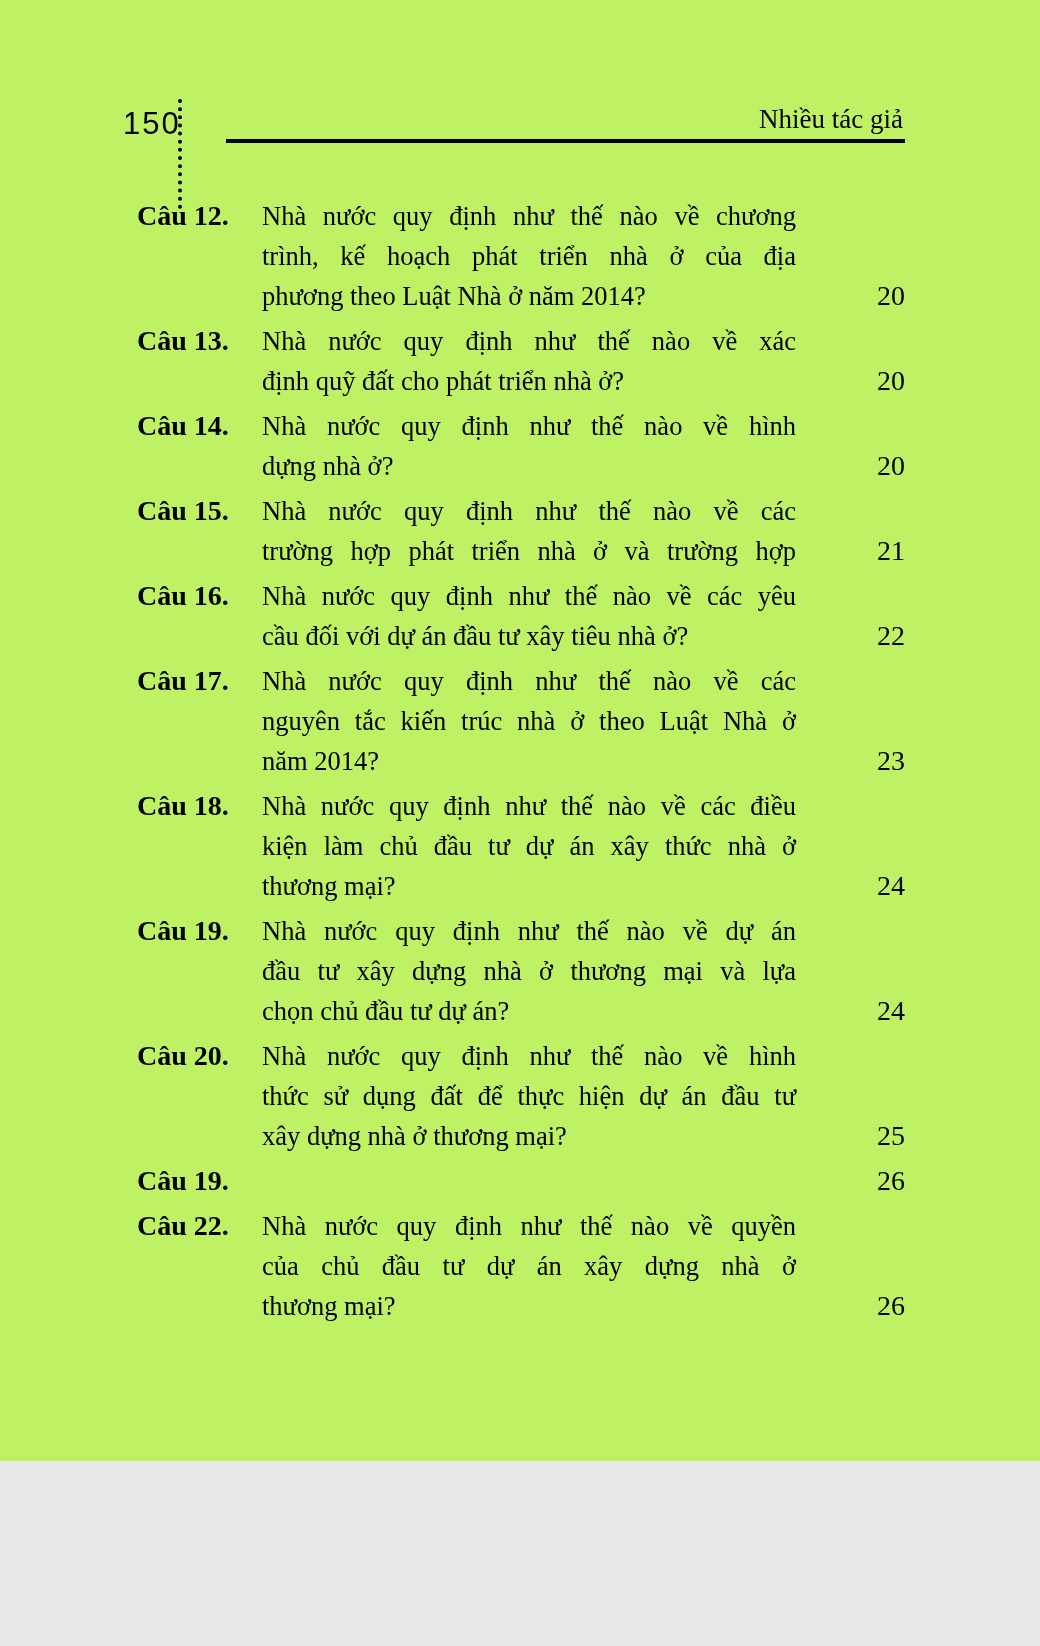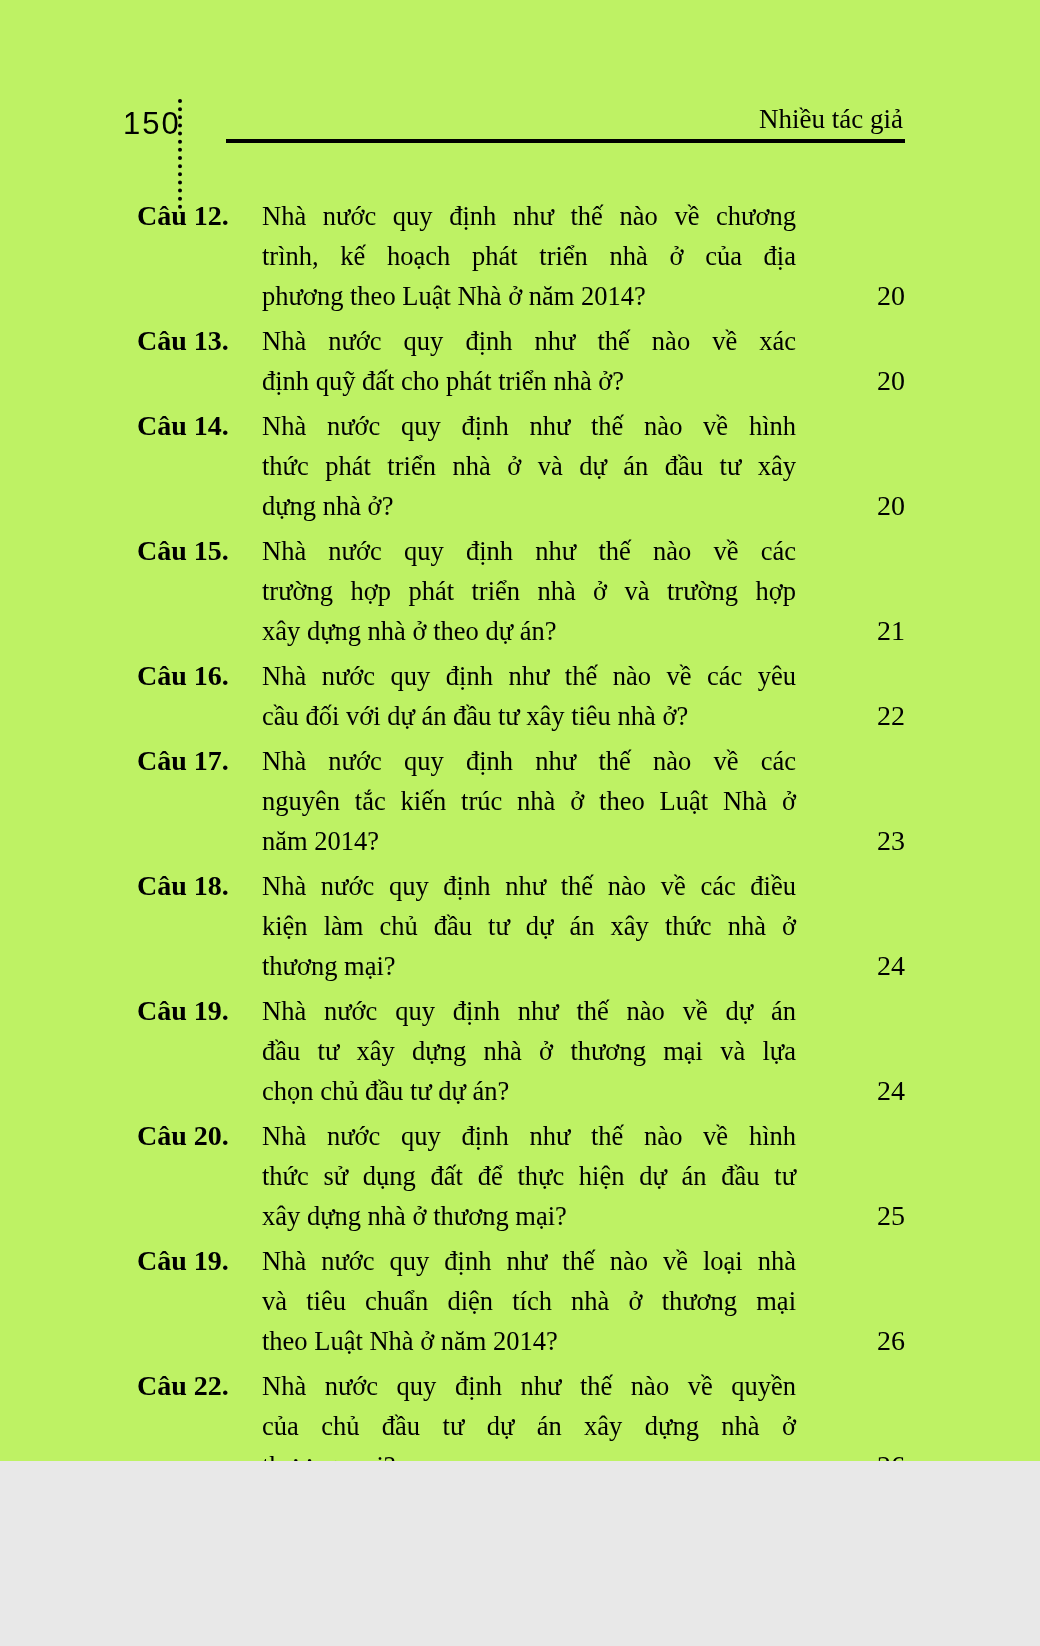--- a/index.html
+++ b/index.html
@@ -123,32 +123,30 @@
           <div class="toc-line">Nhà nước quy định như thế nào về xác</div>
           <div class="toc-line last">định quỹ đất cho phát triển nhà ở?</div>
         </div>
       <div class="entry-page">20</div>
     </div>
 
     <div class="entry">
       <div class="entry-label">Câu 14.</div>
       <div class="entry-text">
           <div class="toc-line">Nhà nước quy định như thế nào về hình</div>
-          <div class="toc-line">thức phát triển nhà ở và dự án đầu tư xây</div>
           <div class="toc-line last">dựng nhà ở?</div>
         </div>
       <div class="entry-page">20</div>
     </div>
 
     <div class="entry">
       <div class="entry-label">Câu 15.</div>
       <div class="entry-text">
           <div class="toc-line">Nhà nước quy định như thế nào về các</div>
           <div class="toc-line">trường hợp phát triển nhà ở và trường hợp</div>
-          <div class="toc-line last">xây dựng nhà ở theo dự án?</div>
         </div>
       <div class="entry-page">21</div>
     </div>
 
     <div class="entry">
       <div class="entry-label">Câu 16.</div>
       <div class="entry-text">
           <div class="toc-line">Nhà nước quy định như thế nào về các yêu</div>
           <div class="toc-line last">cầu đối với dự án đầu tư xây tiêu nhà ở?</div>
         </div>
@@ -190,25 +188,20 @@
       <div class="entry-text">
           <div class="toc-line">Nhà nước quy định như thế nào về hình</div>
           <div class="toc-line">thức sử dụng đất để thực hiện dự án đầu tư</div>
           <div class="toc-line last">xây dựng nhà ở thương mại?</div>
         </div>
       <div class="entry-page">25</div>
     </div>
 
     <div class="entry">
       <div class="entry-label">Câu 19.</div>
-      <div class="entry-text">
-          <div class="toc-line">Nhà nước quy định như thế nào về loại nhà</div>
-          <div class="toc-line">và tiêu chuẩn diện tích nhà ở thương mại</div>
-          <div class="toc-line last">theo Luật Nhà ở năm 2014?</div>
-        </div>
       <div class="entry-page">26</div>
     </div>
 
     <div class="entry">
       <div class="entry-label">Câu 22.</div>
       <div class="entry-text">
           <div class="toc-line">Nhà nước quy định như thế nào về quyền</div>
           <div class="toc-line">của chủ đầu tư dự án xây dựng nhà ở</div>
           <div class="toc-line last">thương mại?</div>
         </div>

